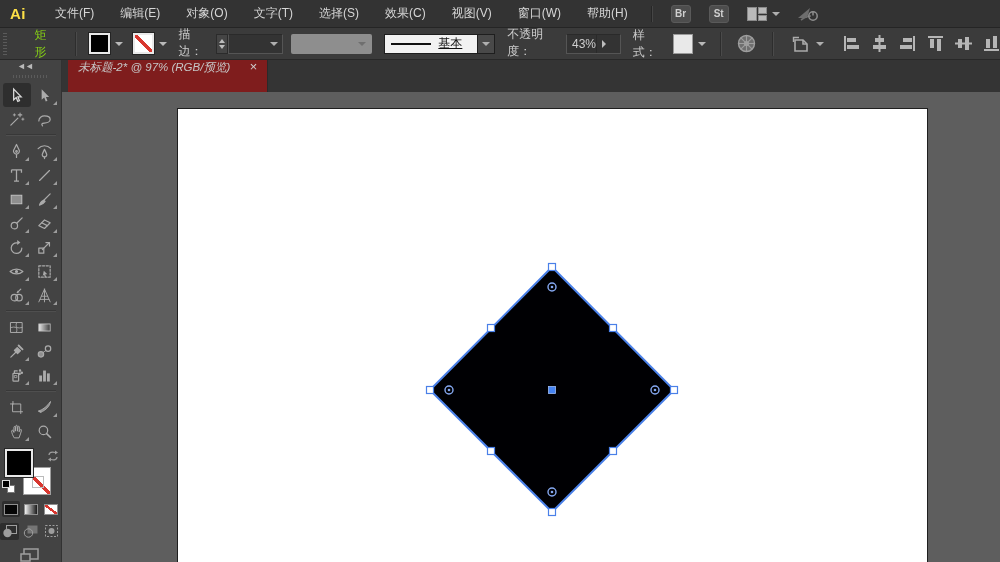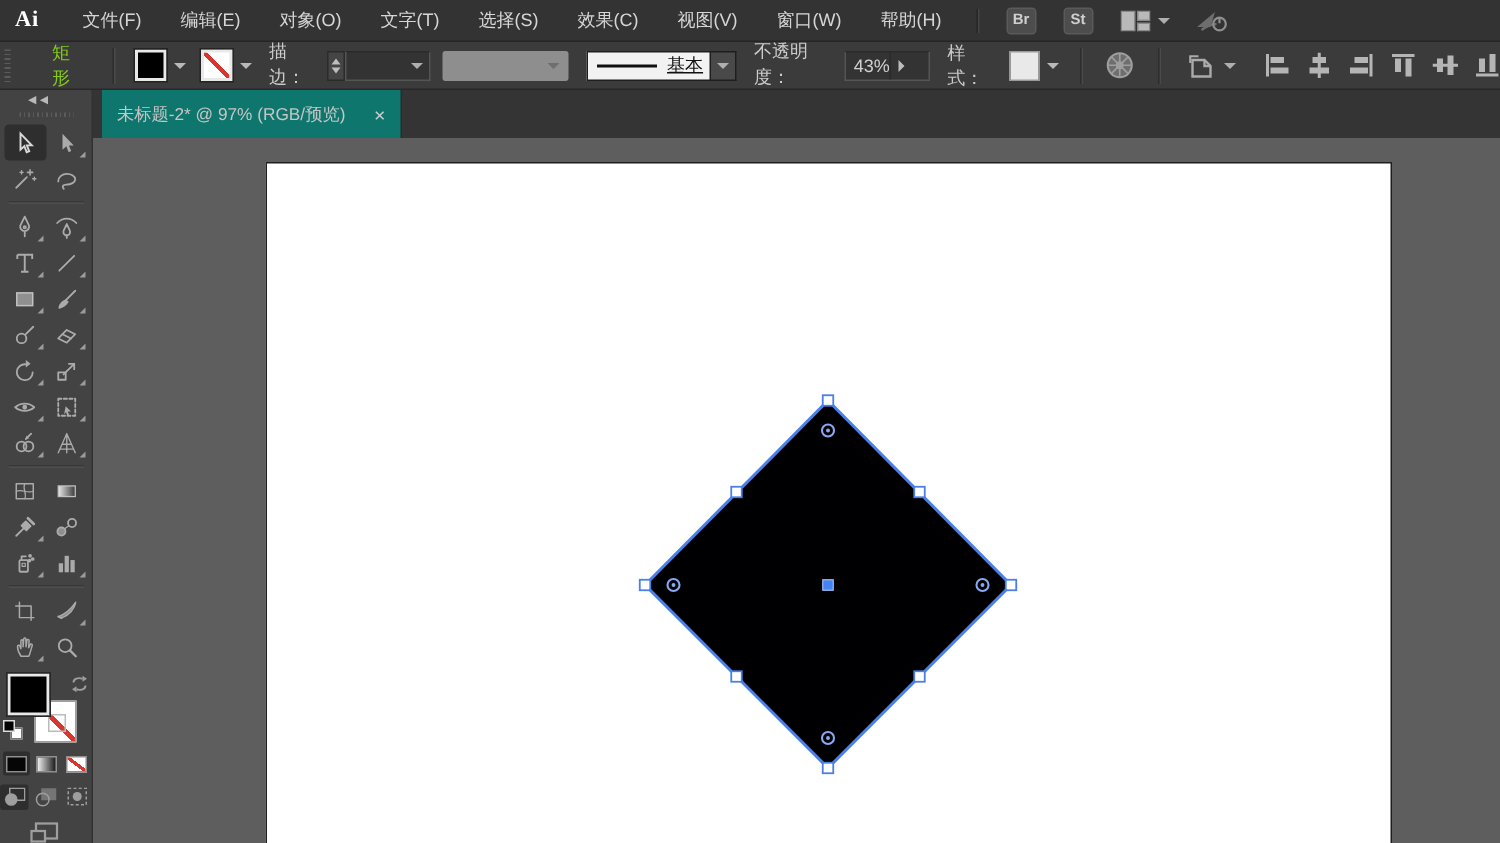--- a/index.html
+++ b/index.html
@@ -3,21 +3,21 @@
 <meta charset="utf-8">
 <style>
   * { box-sizing: border-box; margin: 0; padding: 0; }
   html,body { width:1000px; height:562px; overflow:hidden; }
   body { font-family:"Liberation Sans", sans-serif; background:#5E5E5E; }
   #app { position:relative; width:1000px; height:562px; overflow:hidden; background:#5E5E5E; }
 
   
   .menubar { height:28px; background:#333333; border-bottom:1px solid #252525;
              display:flex; align-items:center; padding-left:10px; }
-  .ai-logo { color:#ffffff; font-weight:bold; font-size:15px; letter-spacing:0.5px; margin-right:16px;font-family:Liberation Serif, serif; }
+  .ai-logo { color:#fde047; font-weight:bold; font-size:15px; letter-spacing:0.5px; margin-right:16px; }
   .menu-item { color:#D6D6D6; font-size:12px; padding:0 13px; line-height:27px; cursor:default; }
   .mb-sep { width:1px; height:16px; background:#262626; box-shadow:1px 0 0 #454545; margin:0 10px; }
   .mb-chip { background:#4D4D4D; color:#CFCFCF; border:1px solid #5A5A5A; border-radius:3px;
              font-size:10px; font-weight:bold; width:20px; height:18px; line-height:16px;
              text-align:center; margin:0 9px; }
   .ws-wrap { display:flex; align-items:center; gap:5px; margin:0 9px; }
   .chev { width:0; height:0; border-left:4px solid transparent; border-right:4px solid transparent;
           border-top:4px solid #AFAFAF; display:inline-block; }
   .icon-svg { display:block; }
 
@@ -40,21 +40,21 @@
             border-bottom:4px solid #BDBDBD; }
   .tri-dn { width:0;height:0;border-left:3.5px solid transparent;border-right:3.5px solid transparent;
             border-top:4px solid #BDBDBD; }
   .field { height:20px; background:#333333; border:1px solid #555555; border-top-color:#2A2A2A;
            display:flex; align-items:center; }
   .field.strokew { width:62px; justify-content:flex-end; padding-right:4px; }
   .dd-disabled { width:92px; height:20px; margin:0 8px; background:#8E8E8E; border-radius:2px;
                  display:flex; align-items:center; justify-content:flex-end; padding-right:6px; }
   .dd-disabled .chev { border-top-color:#6F6F6F; }
   .profile { display:flex; align-items:center; margin-left:4px; }
-  .profile-box { width:83px; height:20px; background:#F2F2F2; border:1px solid #1E1E1E;
+  .profile-box { width:94px; height:20px; background:#F2F2F2; border:1px solid #1E1E1E;
                  display:flex; align-items:center; color:#111; font-size:12px;text-decoration:underline; }
   .profile-line { width:40px; height:2px; background:#111; margin:0 7px 0 6px; }
   .profile-chev { width:17px; height:20px; background:#494949; border:1px solid #1E1E1E; border-left:none;
                   display:flex; align-items:center; justify-content:center; }
   .opacity-box { width:62px; }
   .opacity-box span { flex:1; padding-left:5px; color:#CFCFCF; }
   .op-arrow { width:14px; height:100%; display:flex; align-items:center; justify-content:center;
               border-left:1px solid #2A2A2A; }
   .tri-right { width:0;height:0;border-top:4px solid transparent;border-bottom:4px solid transparent;
                border-left:4.5px solid #BDBDBD; }
@@ -106,22 +106,22 @@
   .mini-none { width:14px; height:11px; border:1px solid #8F8F8F;
                background:linear-gradient(to top right, transparent 42%, #D8372F 42%, #D8372F 58%, transparent 58%), #FFF; }
   .mode-row { display:flex; align-items:center; gap:2px; margin-top:6px; }
   .mode-btn { width:19px; height:17px; display:flex; align-items:center; justify-content:center; }
   .mode-btn.active { background:#2E2E2E; border-radius:2px; }
   .screen-mode { margin-top:8px; }
 
   
   .docarea { flex:1; display:flex; flex-direction:column; min-width:0; }
   .tabbar { height:32px; background:#343434; display:flex; }
-  .tab { margin-left:6px; width:200px; background:#0f766e; border-right:1px solid #2A2A2A;
-         display:flex; align-items:center; padding:0 10px; gap:8px; }
+  .tab { margin-left:6px; width:200px; background:#7f1d1d; border-right:1px solid #2A2A2A;
+         display:flex; align-items:flex-start; padding:0 10px; gap:8px;font-style:italic; }
   .tab-title { color:#C6C6C6; font-size:11.5px; white-space:nowrap; flex:1; }
   .tab-close { color:#CFCFCF; font-size:13px; line-height:1; cursor:default; }
   .pasteboard { flex:1; position:relative; background:#5E5E5E; overflow:hidden; }
   .artboard { position:absolute; left:115px; top:16px; width:751px; height:500px;
               background:#FFFFFF; border:1px solid #1F1F1F; }
   .shape-layer { position:absolute; left:0; top:0; }
 </style>
 </head>
 <body>
 

